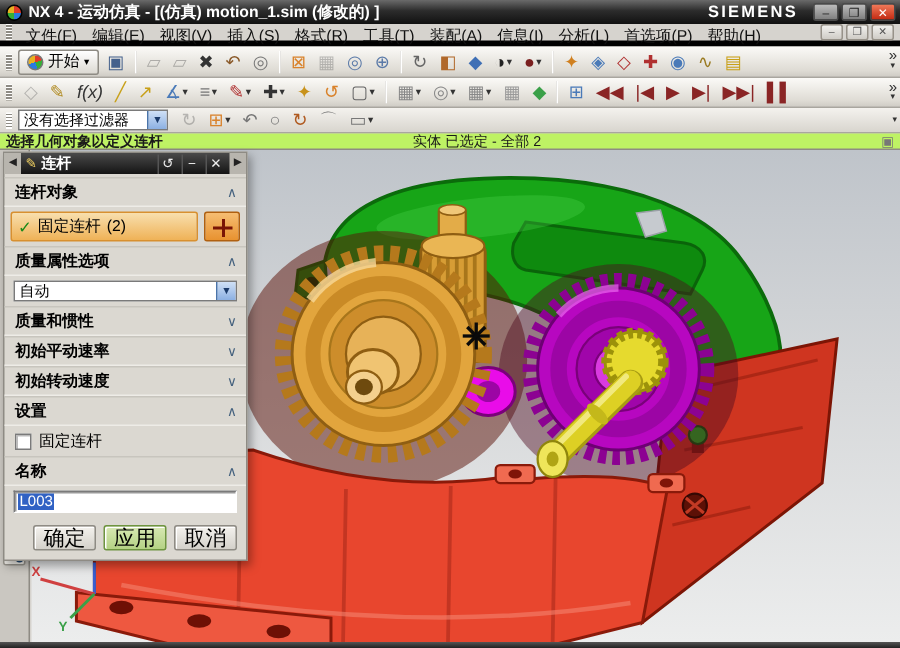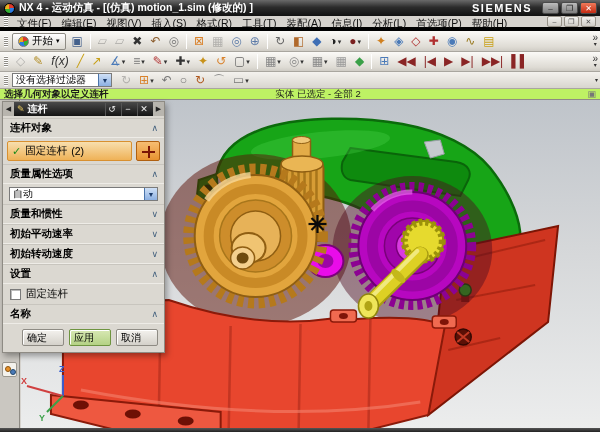--- a/index.html
+++ b/index.html
@@ -100,21 +100,21 @@
   .select-btn .ph,.select-btn .pv { position:absolute; background:#7a1505; }
   .select-btn .ph { left:5px; top:9px; width:13px; height:2px; }
   .select-btn .pv { left:10.5px; top:4px; width:2px; height:12px; }
   .row-pad { padding:3px 6px; }
   .text-field { height:15px; background:#fff; border:1px solid #7a7a7a; border-right-color:#fff; border-bottom-color:#fff;
     box-shadow:inset 1px 1px 0 #9a9a9a; padding:1px 2px; font-size:10px; }
   .sel-text { background:#3162c4; color:#fff; padding:0 1px; }
   .checkbox-row { display:flex; align-items:center; gap:5px; padding:3px 7px; }
   .checkbox { width:11px; height:11px; background:#fff; border:1px solid #7a7a7a; box-shadow:inset 1px 1px 0 #bbb; }
   .dlg-buttons { display:flex; justify-content:flex-end; gap:5px; padding:5px 6px 2px; }
-  .dlg-btn { min-width:42px; height:17px; font-size:10px; line-height:15px; padding:0 4px;
+  .dlg-btn { min-width:42px; height:17px; font-size:14px; text-align:center; line-height:15px; padding:0 4px;
     background:linear-gradient(180deg,#f4f2ee,#d4d1ca); border:1px solid #8e8b84; border-radius:2px;
     box-shadow:inset 1px 1px 0 #fff; }
   .dlg-btn.apply { background:linear-gradient(180deg,#d8e8b4,#b4d284); border-color:#6e9440; }
 </style>
 </head>
 <body>
 
 <div class="titlebar">
   <span class="nx-logo"></span>
   <span class="title-text">NX 4 - 运动仿真 - [(仿真) motion_1.sim (修改的) ]</span>
@@ -547,20 +547,25 @@
       </div>
       <div class="checkbox-row">
         <span class="checkbox"></span>
         <span>固定连杆</span>
       </div>
 
       <div class="sec-hdr">
         <span>名称</span>
         <span class="caret">∧</span>
       </div>
+      <div class="row-pad">
+        <div class="text-field">
+          <span class="sel-text">L003</span>
+        </div>
+      </div>
 
       <div class="dlg-buttons">
         <span class="dlg-btn">确定</span>
         <span class="dlg-btn apply">应用</span>
         <span class="dlg-btn">取消</span>
       </div>
     </div>
   </div>
 </div>
 

